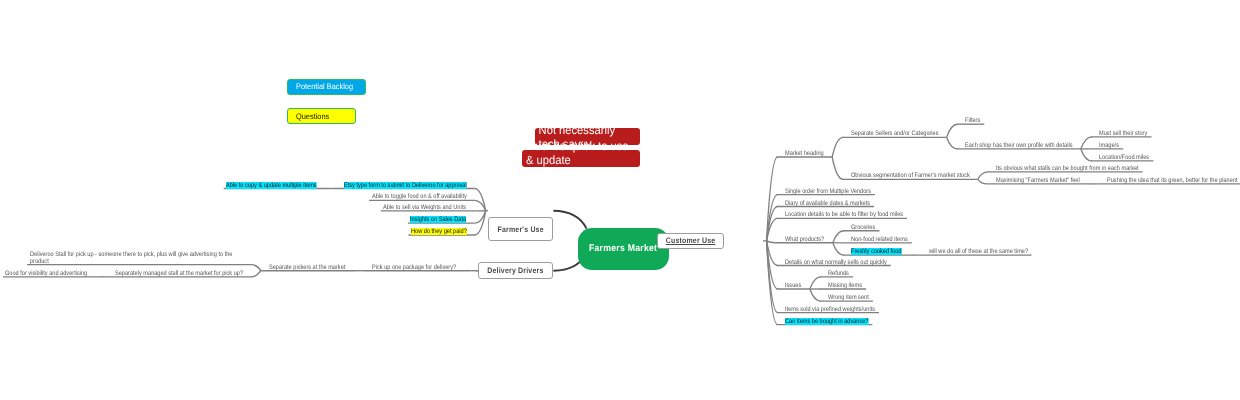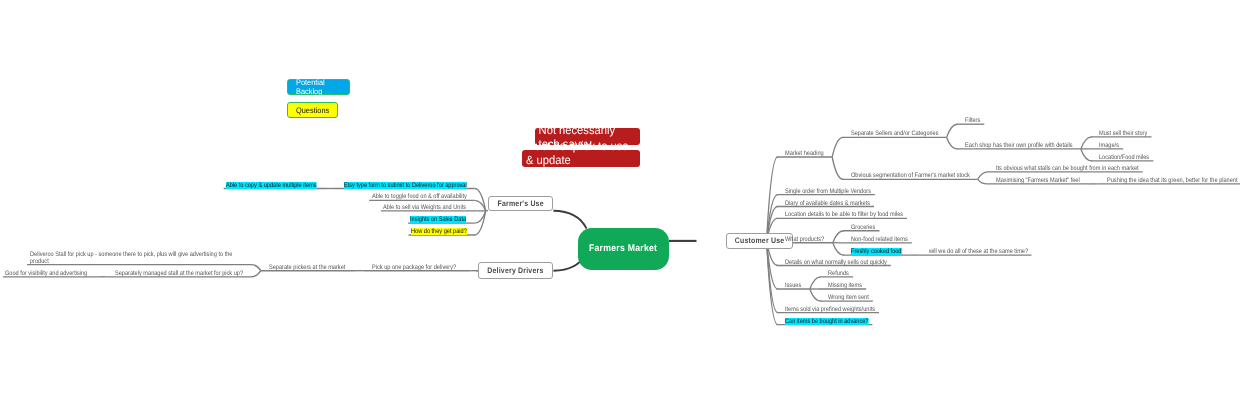--- a/index.html
+++ b/index.html
@@ -115,37 +115,37 @@
     <path d="M 260.8 270.70 C 258.64 274.06 255.39 276.80 251.0 276.80" stroke="#808080" stroke-width="1.35" fill="none"></path>
     <path d="M 106.3 276.80 L 251.0 276.80" stroke="#808080" stroke-width="1.35" fill="none"></path>
     <path d="M 106.3 276.80 L 98.3 276.80" stroke="#808080" stroke-width="1.35" fill="none"></path>
     <path d="M 2.9 276.80 L 98.3 276.80" stroke="#808080" stroke-width="1.35" fill="none"></path>
   </svg>
 
   <div class="central" style="left:578px;top:227.5px;width:91px;height:42px;">
     <span>Farmers Market</span>
   </div>
 
-  <div class="nbox" style="left:488px;top:196px;width:65px;height:15px;">
+  <div class="nbox" style="left:488px;top:217px;width:65px;height:24px;">
     <span>Farmer's Use</span>
   </div>
 
   <div class="nbox" style="left:478px;top:262.3px;width:75px;height:16.8px;">
     <span>Delivery Drivers</span>
   </div>
 
-  <div class="nbox" style="left:726px;top:232.5px;width:66.5px;height:16.8px;">
+  <div class="nbox" style="left:657px;top:232.5px;width:66.5px;height:16.8px;text-decoration:underline;">
     <span>Customer Use</span>
   </div>
 
-  <div class="legend backlog" style="left:287px;top:78.5px;width:63px;height:16px;">
+  <div class="legend backlog" style="left:287px;top:78.5px;width:79px;height:16px;">
     <span>Potential Backlog</span>
   </div>
 
-  <div class="legend question" style="left:287px;top:102px;width:51px;height:16px;">
+  <div class="legend question" style="left:287px;top:108px;width:69px;height:16px;">
     <span>Questions</span>
   </div>
 
   <div class="pill" style="left:534.6px;top:128px;width:105px;height:17px;">
     <span>Not necessarily tech savvy</span>
   </div>
 
   <div class="pill" style="left:522.4px;top:150.1px;width:117.2px;height:17px;align-items:flex-end;">
     <span>Must be quick to use &amp; update</span>
   </div>

